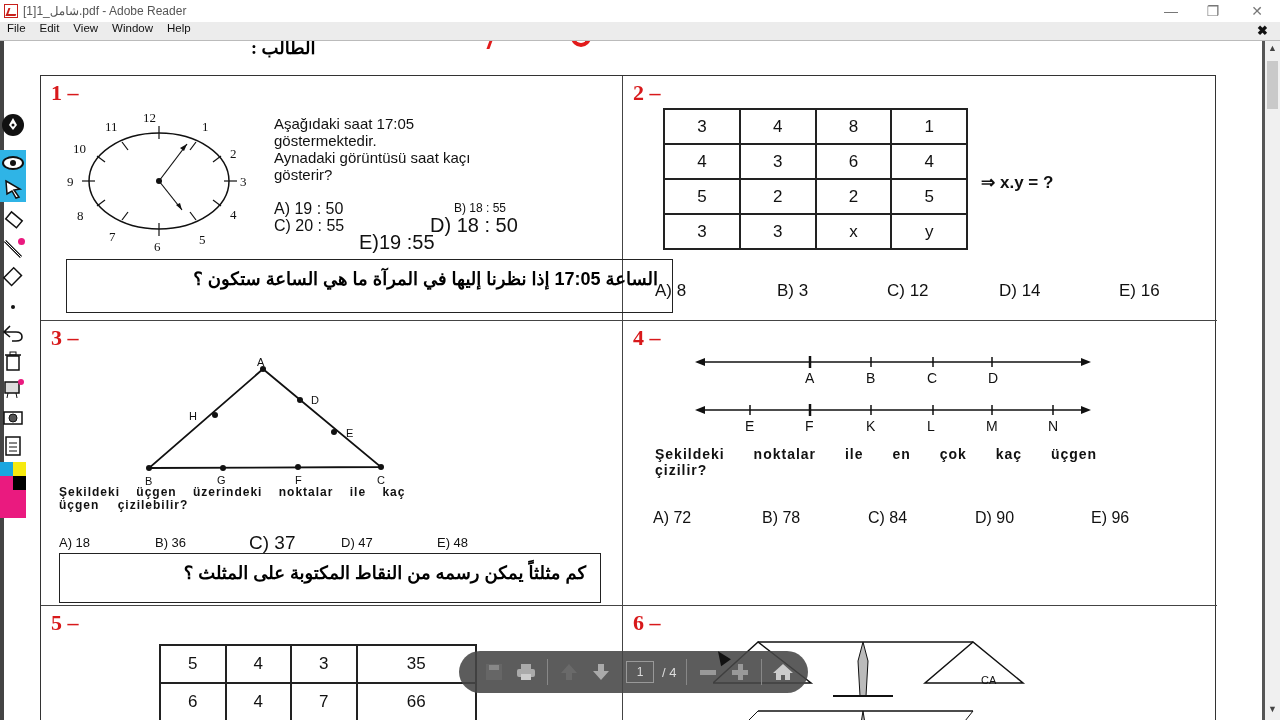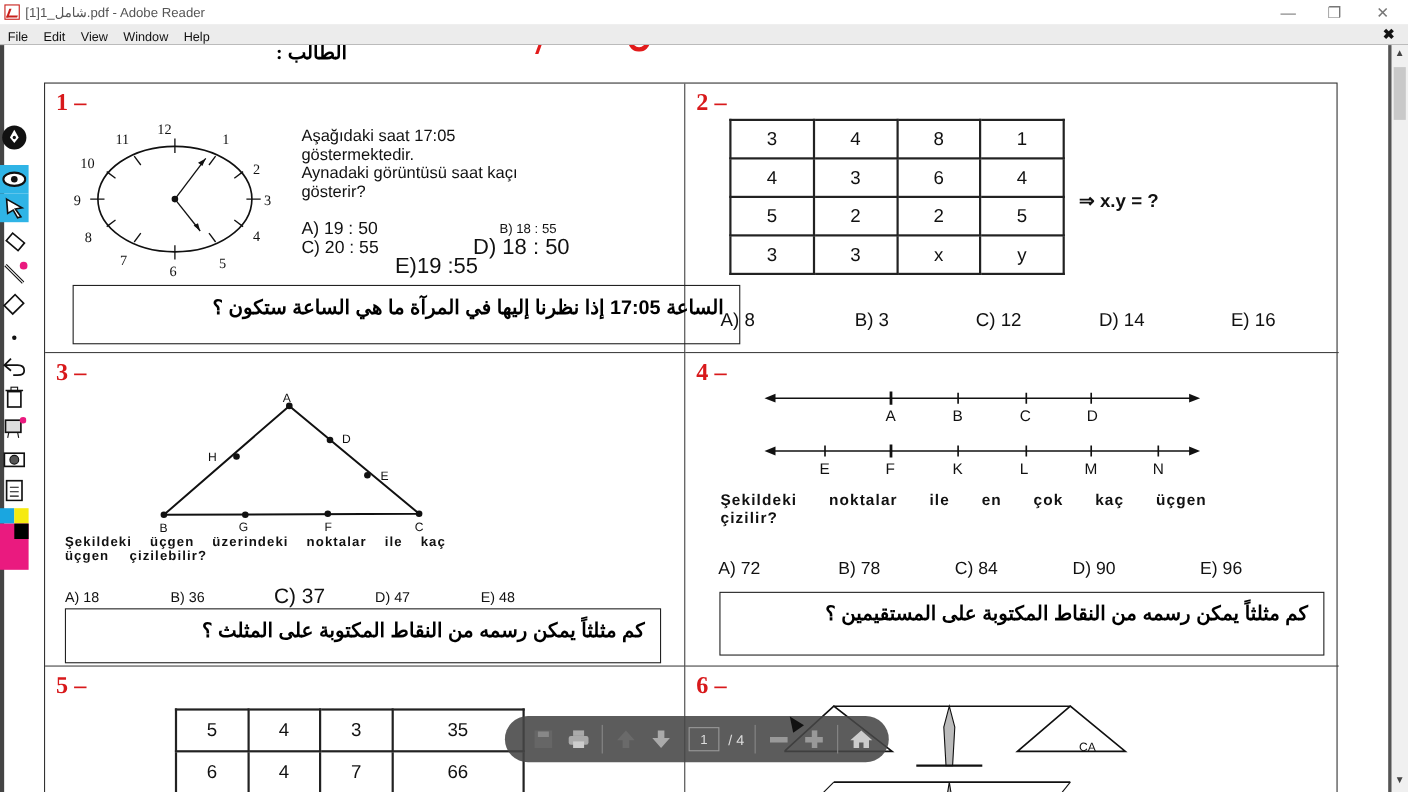--- a/index.html
+++ b/index.html
@@ -2,21 +2,21 @@
 <html><head>
 <meta charset="utf-8">
 <style>
   * { box-sizing: border-box; margin: 0; padding: 0; }
   body { width: 1280px; height: 720px; overflow: hidden; background: #fff; font-family: "Liberation Sans", sans-serif; position: relative; }
   .titlebar { position: absolute; left: 0; top: 0; width: 1280px; height: 22px; background: #fff; display: flex; align-items: center; }
   .titlebar .app-icon { width: 14px; height: 14px; margin-left: 4px; margin-right: 5px; border: 1px solid #c8201b; position: relative; background: #fff; }
   .titlebar .app-icon::after { content: ""; position: absolute; left: 2px; top: 3px; width: 8px; height: 6px; border-left: 2px solid #c8201b; border-bottom: 2px solid #c8201b; transform: skewX(-20deg); }
   .titlebar .title { font-size: 12px; color: #555; }
   .winctl { position: absolute; top: 0; height: 22px; width: 46px; display: flex; align-items: center; justify-content: center; color: #777; font-size: 14px; }
-  .menubar { position: absolute; left: 0; top: 22px; width: 1280px; height: 19px; background: #ececec; border-bottom: 1px solid #bbb; display: flex; align-items: flex-end; }
+  .menubar { position: absolute; left: 0; top: 22px; width: 1280px; height: 19px; background: #ececec; border-bottom: 1px solid #bbb; display: flex; align-items: flex-start; }
   .menubar .mi { font-size: 11.5px; color: #111; padding: 0 7px; }
   .menubar .close-doc { position: absolute; right: 12px; top: 1px; font-size: 13px; font-weight: bold; color: #111; }
   .viewport { position: absolute; left: 0; top: 41px; width: 1262px; height: 679px; background: #fff; overflow: hidden; }
   .lgutter { position: absolute; left: 0; top: 0; width: 4px; height: 679px; background: #444; }
   .page { position: absolute; left: 4px; top: 0; width: 1258px; height: 679px; background: #fff; }
   .vscroll { position: absolute; right: 0; top: 41px; width: 18px; height: 679px; background: #f0f0f0; border-left: 3px solid #555; }
   .vscroll .up, .vscroll .down { position: absolute; left: 0; width: 15px; height: 14px; text-align: center; font-size: 9px; color: #444; }
   .vscroll .up { top: 2px; } .vscroll .down { bottom: 2px; }
   .vscroll .thumb { position: absolute; left: 2px; top: 20px; width: 11px; height: 48px; background: #c9c9c9; }
   .header-text { position: absolute; left: 247px; top: -4px; font-size: 18px; font-weight: bold; direction: rtl; font-family: Liberation Serif, serif; }
@@ -220,21 +220,20 @@
         <div class="txt" style="left:304px;top:97px;font-size:14px">L</div>
         <div class="txt" style="left:363px;top:97px;font-size:14px">M</div>
         <div class="txt" style="left:425px;top:97px;font-size:14px">N</div>
         <div class="txt wide" style="left:32px;top:125px;word-spacing:24px;font-size:14px">Şekildeki noktalar ile en çok kaç üçgen</div>
         <div class="txt wide" style="left:32px;top:141px;font-size:14px">çizilir?</div>
         <div class="txt" style="left:30px;top:188px;font-size:16px">A) 72</div>
         <div class="txt" style="left:139px;top:188px;font-size:16px">B) 78</div>
         <div class="txt" style="left:245px;top:188px;font-size:16px">C) 84</div>
         <div class="txt" style="left:352px;top:188px;font-size:16px">D) 90</div>
         <div class="txt" style="left:468px;top:188px;font-size:16px">E) 96</div>
-        <div class="arbox" style="left:31px;top:217px;width:550px;height:58px">كم مثلثاً يمكن رسمه من النقاط المكتوبة على المستقيمين ؟</div>
       </div>
 
       <div class="cell" style="left:0;top:530px;width:582px;height:130px;border-bottom:none">
         <div class="qnum">5 –</div>
         <table class="nt" style="left:118px;top:38px;width:318px">
           <tbody>
               <tr style="height:38px">
                 <td>5</td>
                 <td>4</td>
                 <td>3</td>

